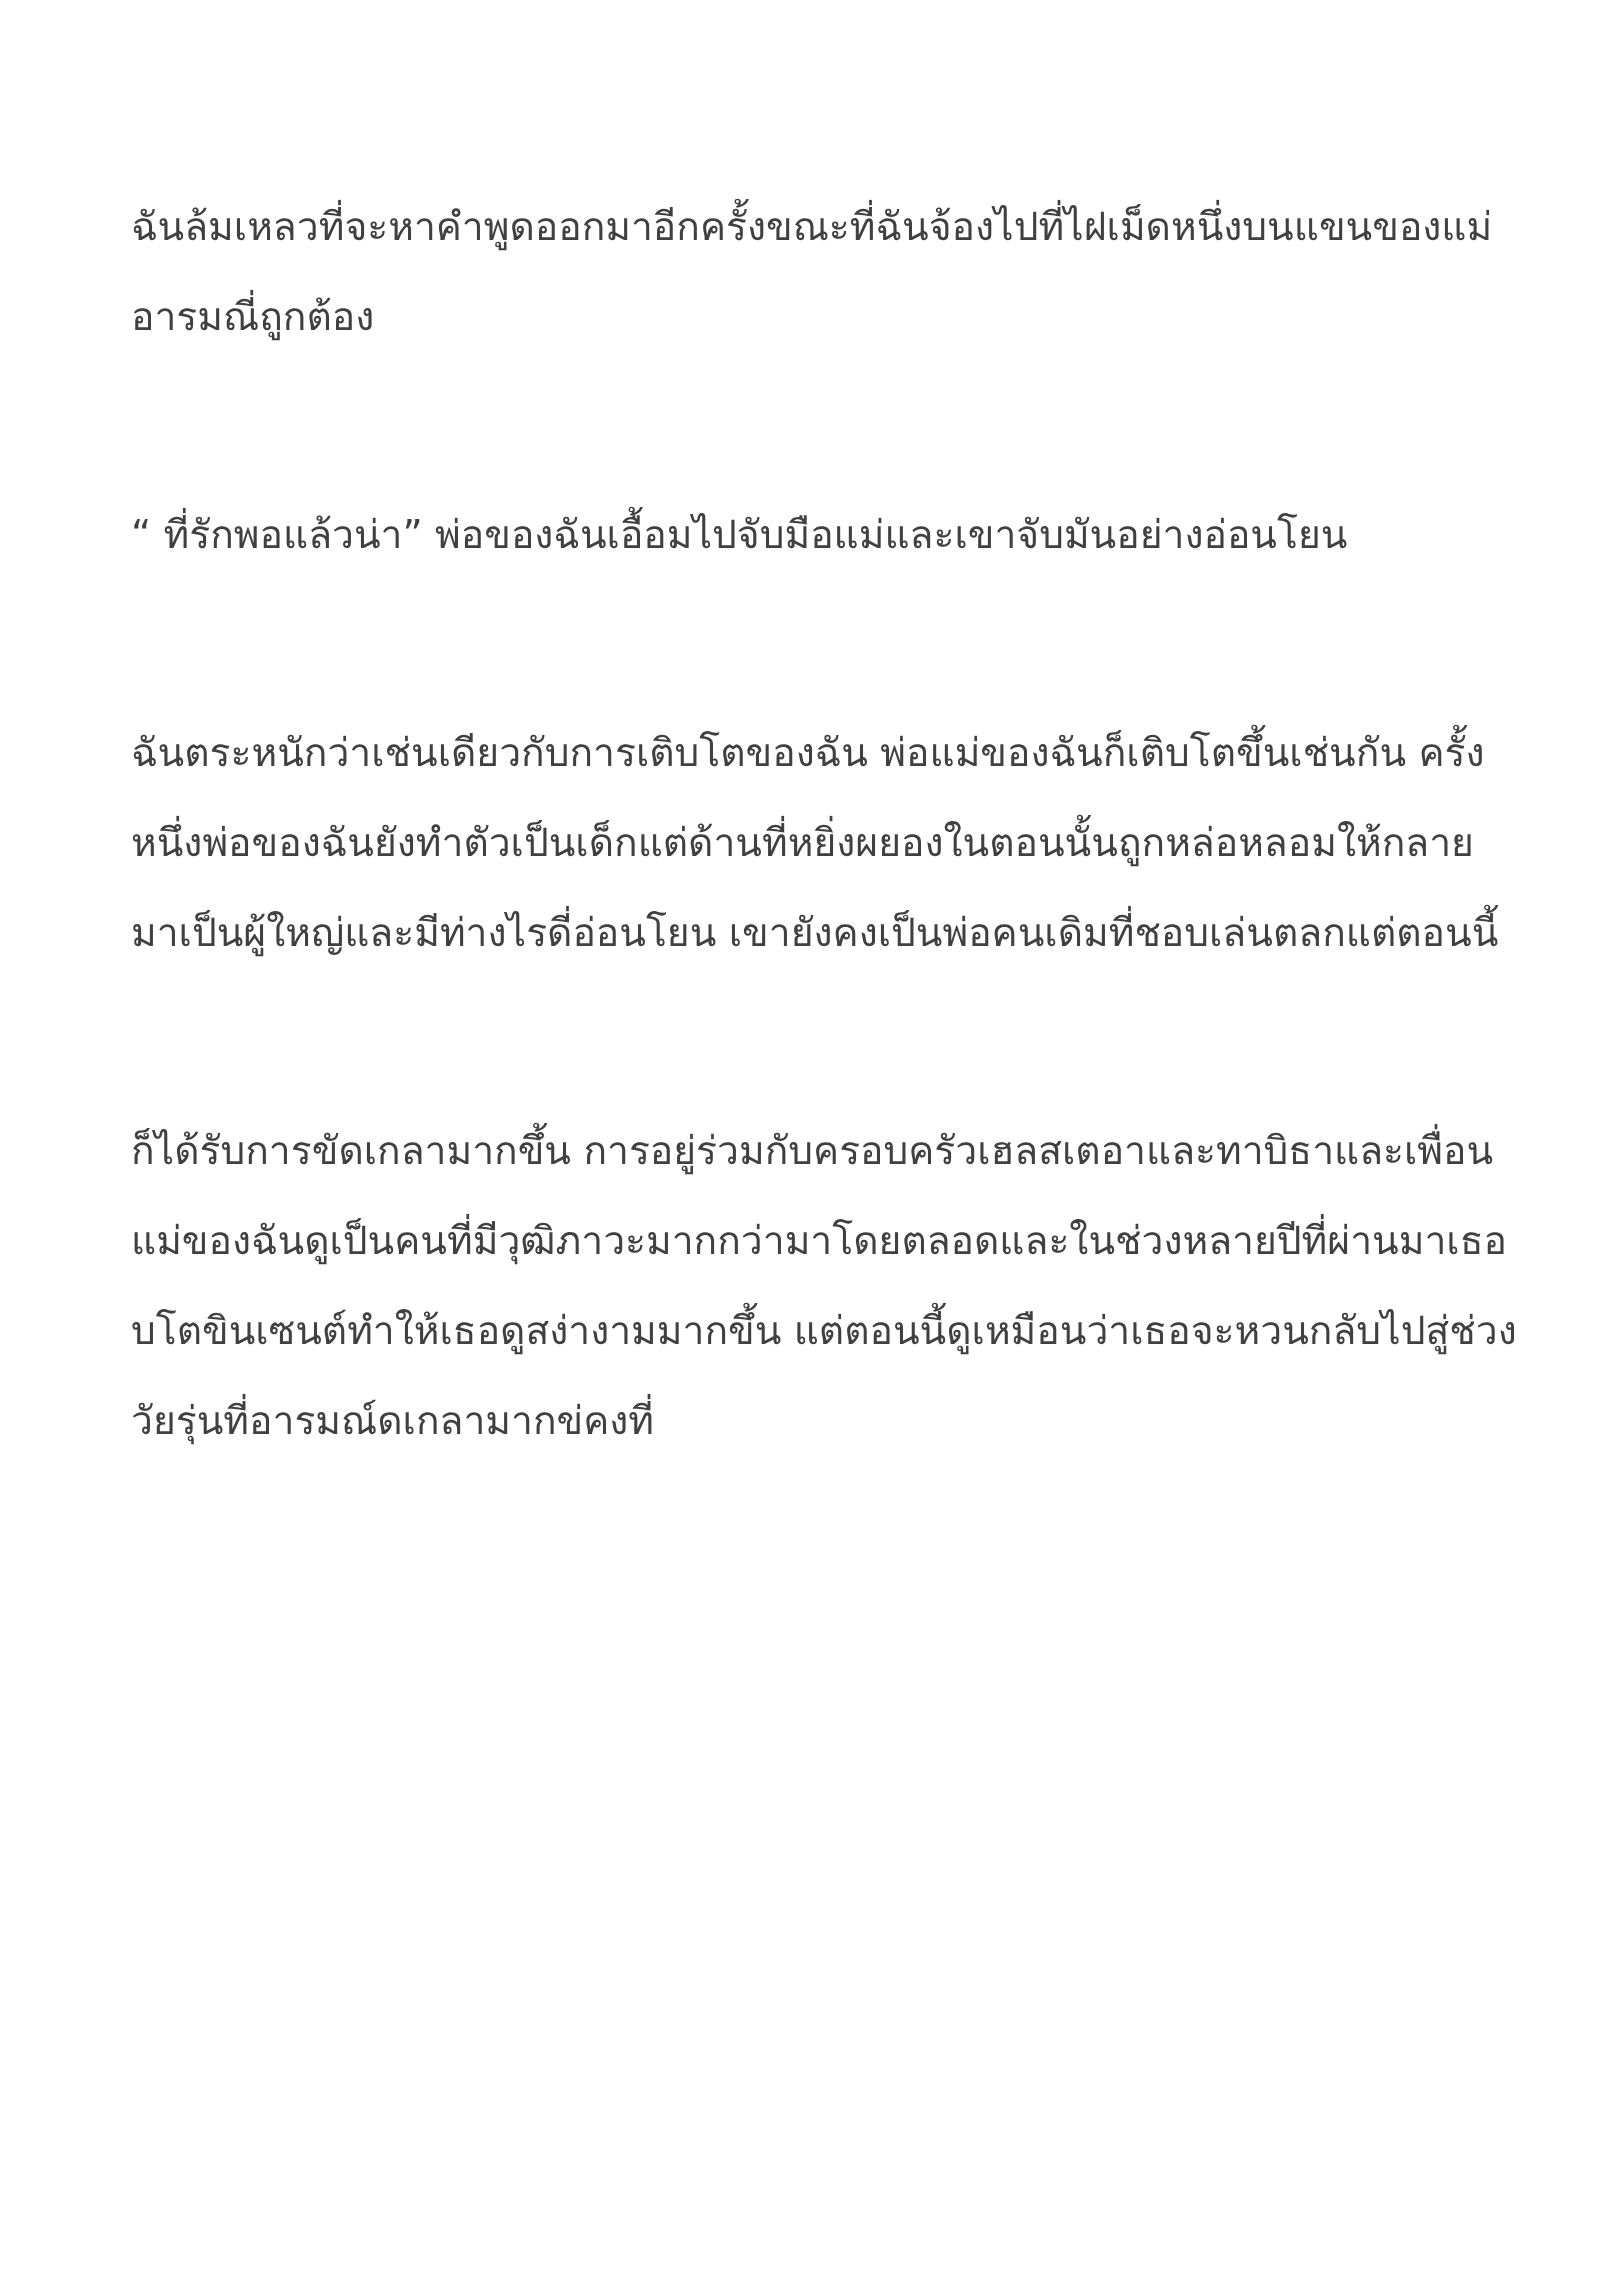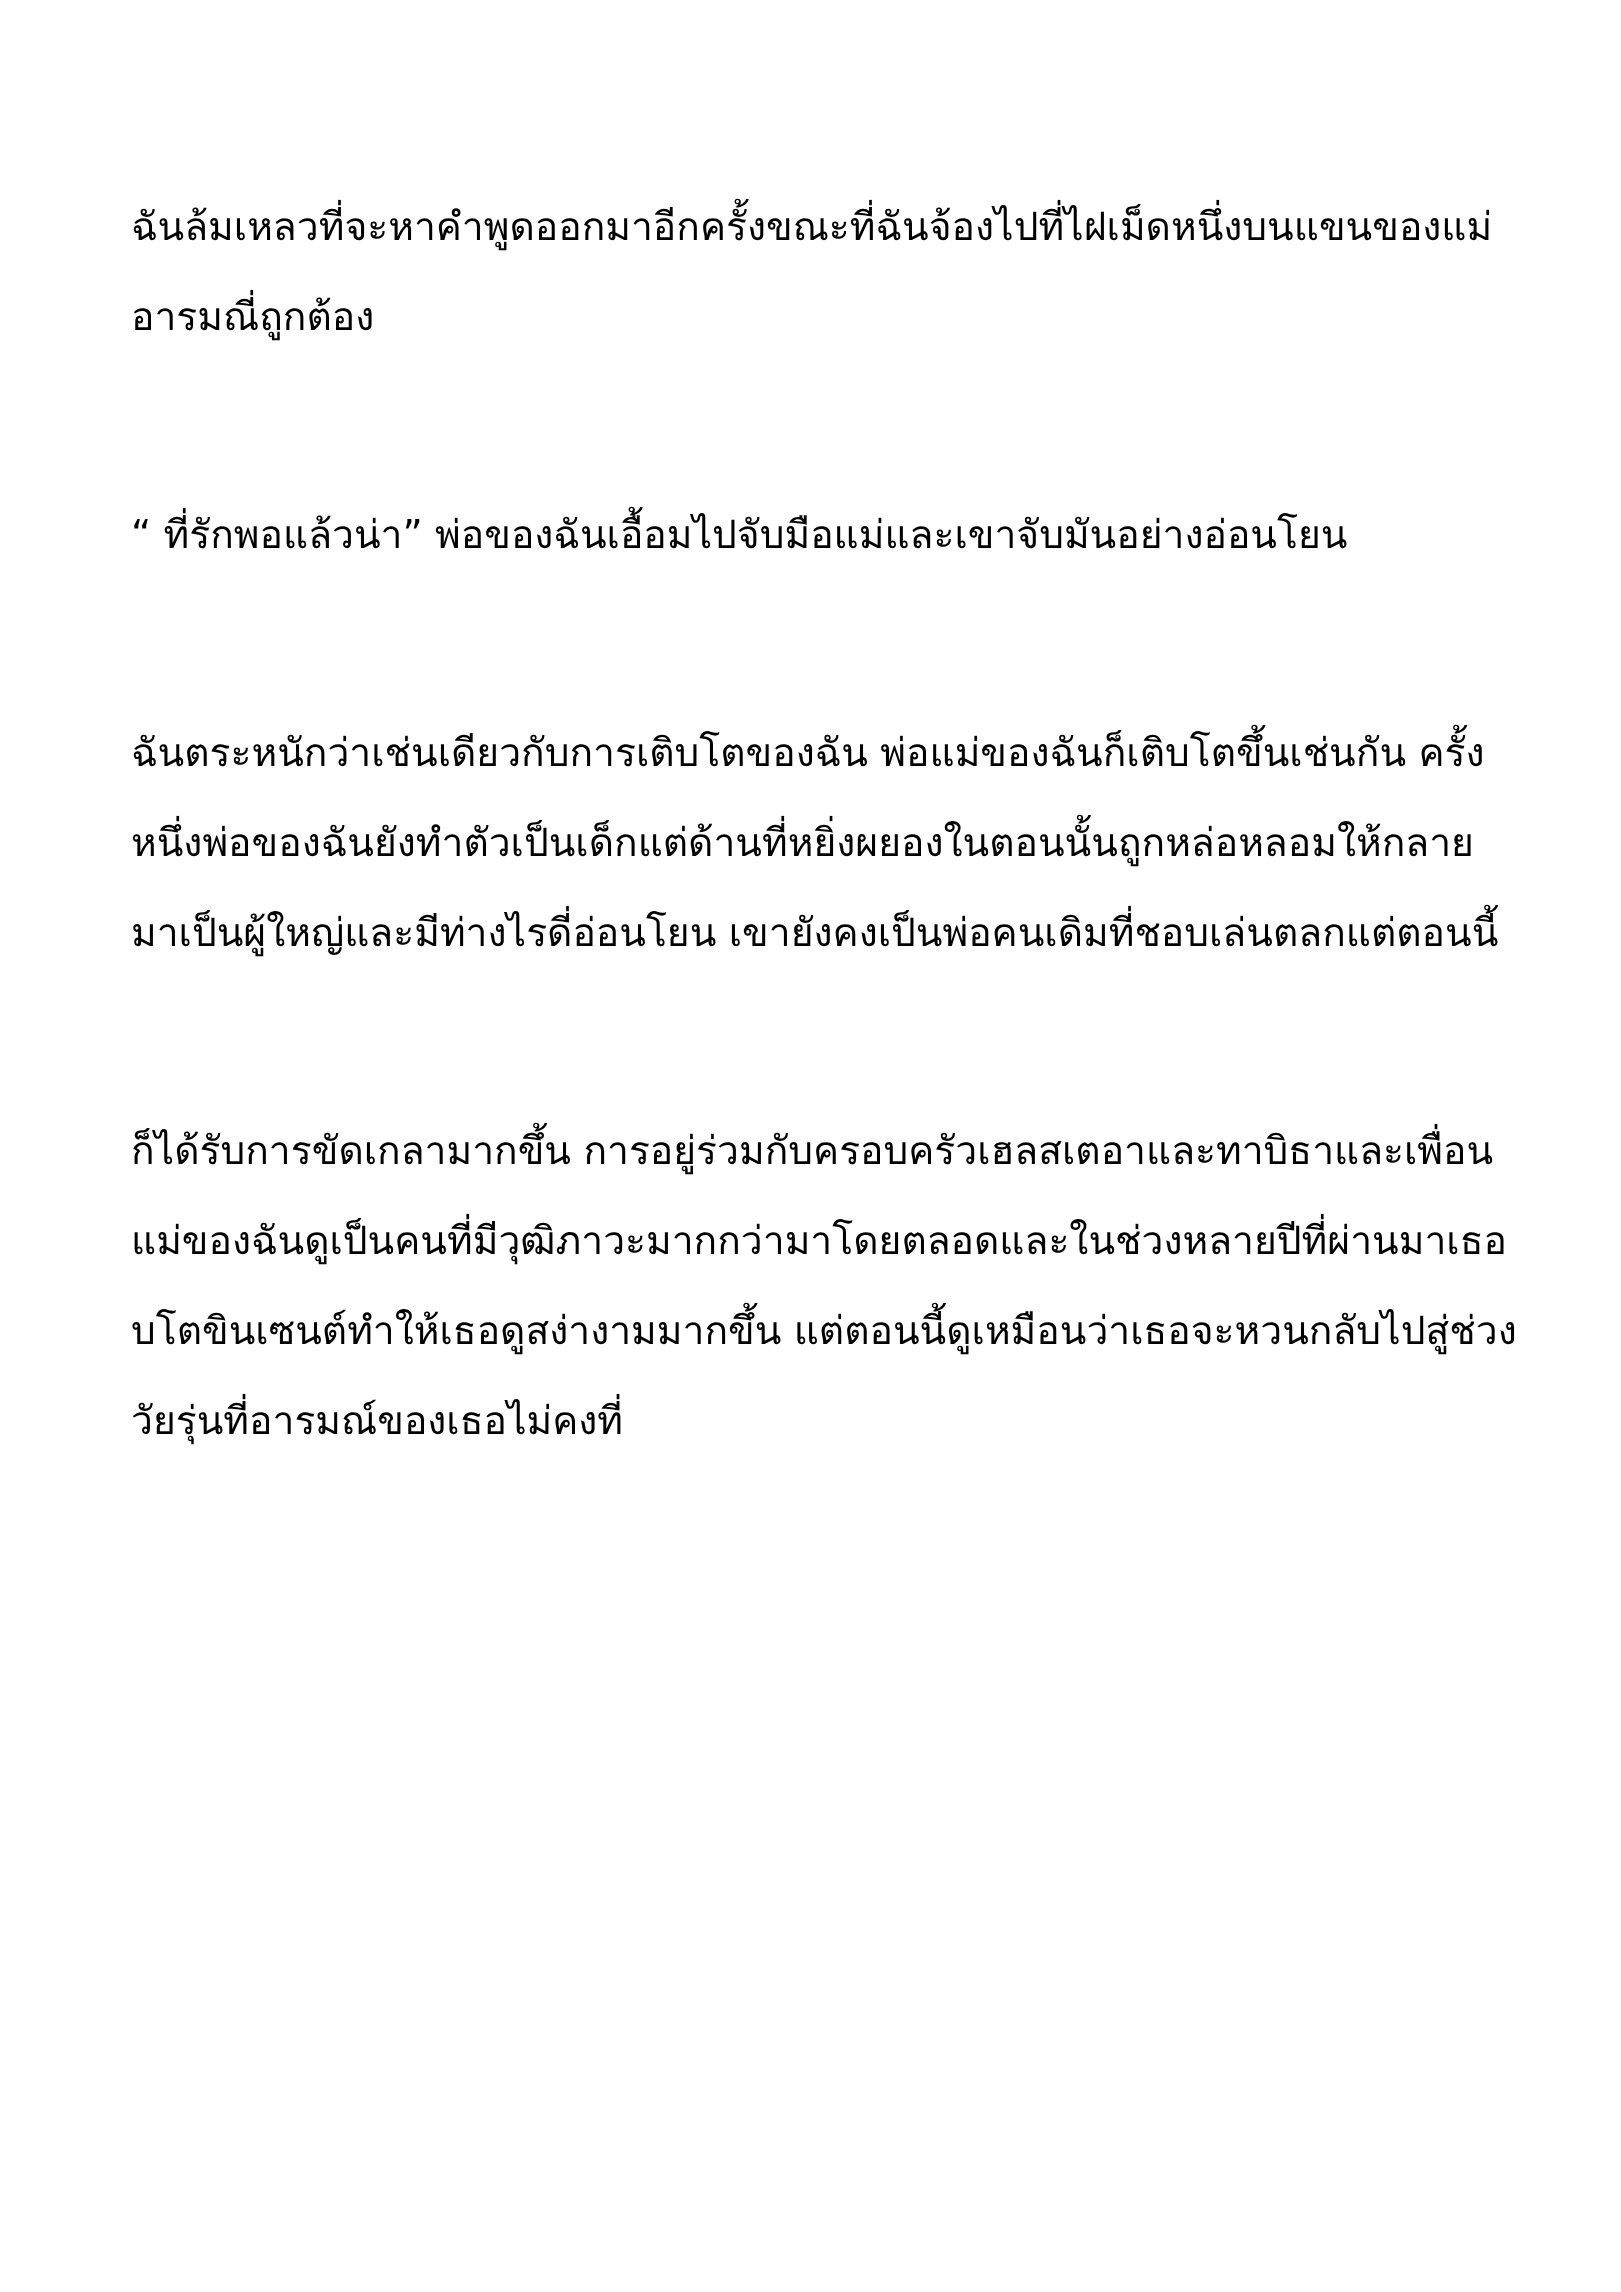--- a/index.html
+++ b/index.html
@@ -24,33 +24,33 @@
   }
   .line {
     line-height: 90px;
     white-space: nowrap;
     letter-spacing: 0px;
   }
 </style>
 </head>
 <body>
 
-<div class="page" style="background: rgb(255, 255, 255); color: #000000;">
+<div class="page" style="background: rgb(255, 255, 255); color: #404040;">
     <div class="paragraph">
       <div class="line">ฉันล้มเหลวที่จะหาคำพูดออกมาอีกครั้งขณะที่ฉันจ้องไปที่ไฝเม็ดหนึ่งบนแขนของแม่</div>
       <div class="line">อารมณี่ถูกต้อง</div>
     </div>
     <div class="paragraph">
       <div class="line">“ ที่รักพอแล้วน่า” พ่อของฉันเอื้อมไปจับมือแม่และเขาจับมันอย่างอ่อนโยน</div>
     </div>
     <div class="paragraph">
       <div class="line">ฉันตระหนักว่าเช่นเดียวกับการเติบโตของฉัน พ่อแม่ของฉันก็เติบโตขึ้นเช่นกัน ครั้ง</div>
       <div class="line">หนึ่งพ่อของฉันยังทำตัวเป็นเด็กแต่ด้านที่หยิ่งผยองในตอนนั้นถูกหล่อหลอมให้กลาย</div>
       <div class="line">มาเป็นผู้ใหญ่และมีท่างไรดี่อ่อนโยน เขายังคงเป็นพ่อคนเดิมที่ชอบเล่นตลกแต่ตอนนี้</div>
     </div>
     <div class="paragraph">
       <div class="line">ก็ได้รับการขัดเกลามากขึ้น การอยู่ร่วมกับครอบครัวเฮลสเตอาและทาบิธาและเพื่อน</div>
       <div class="line">แม่ของฉันดูเป็นคนที่มีวุฒิภาวะมากกว่ามาโดยตลอดและในช่วงหลายปีที่ผ่านมาเธอ</div>
       <div class="line">บโตขินเซนต์ทำให้เธอดูสง่างามมากขึ้น แต่ตอนนี้ดูเหมือนว่าเธอจะหวนกลับไปสู่ช่วง</div>
-      <div class="line">วัยรุ่นที่อารมณ์ของเธอไม่คงที่</div>
+      <div class="line">วัยรุ่นที่อารมณ์ดเกลามากข่คงที่</div>
     </div>
   </div>
 
 
 </body></html>

